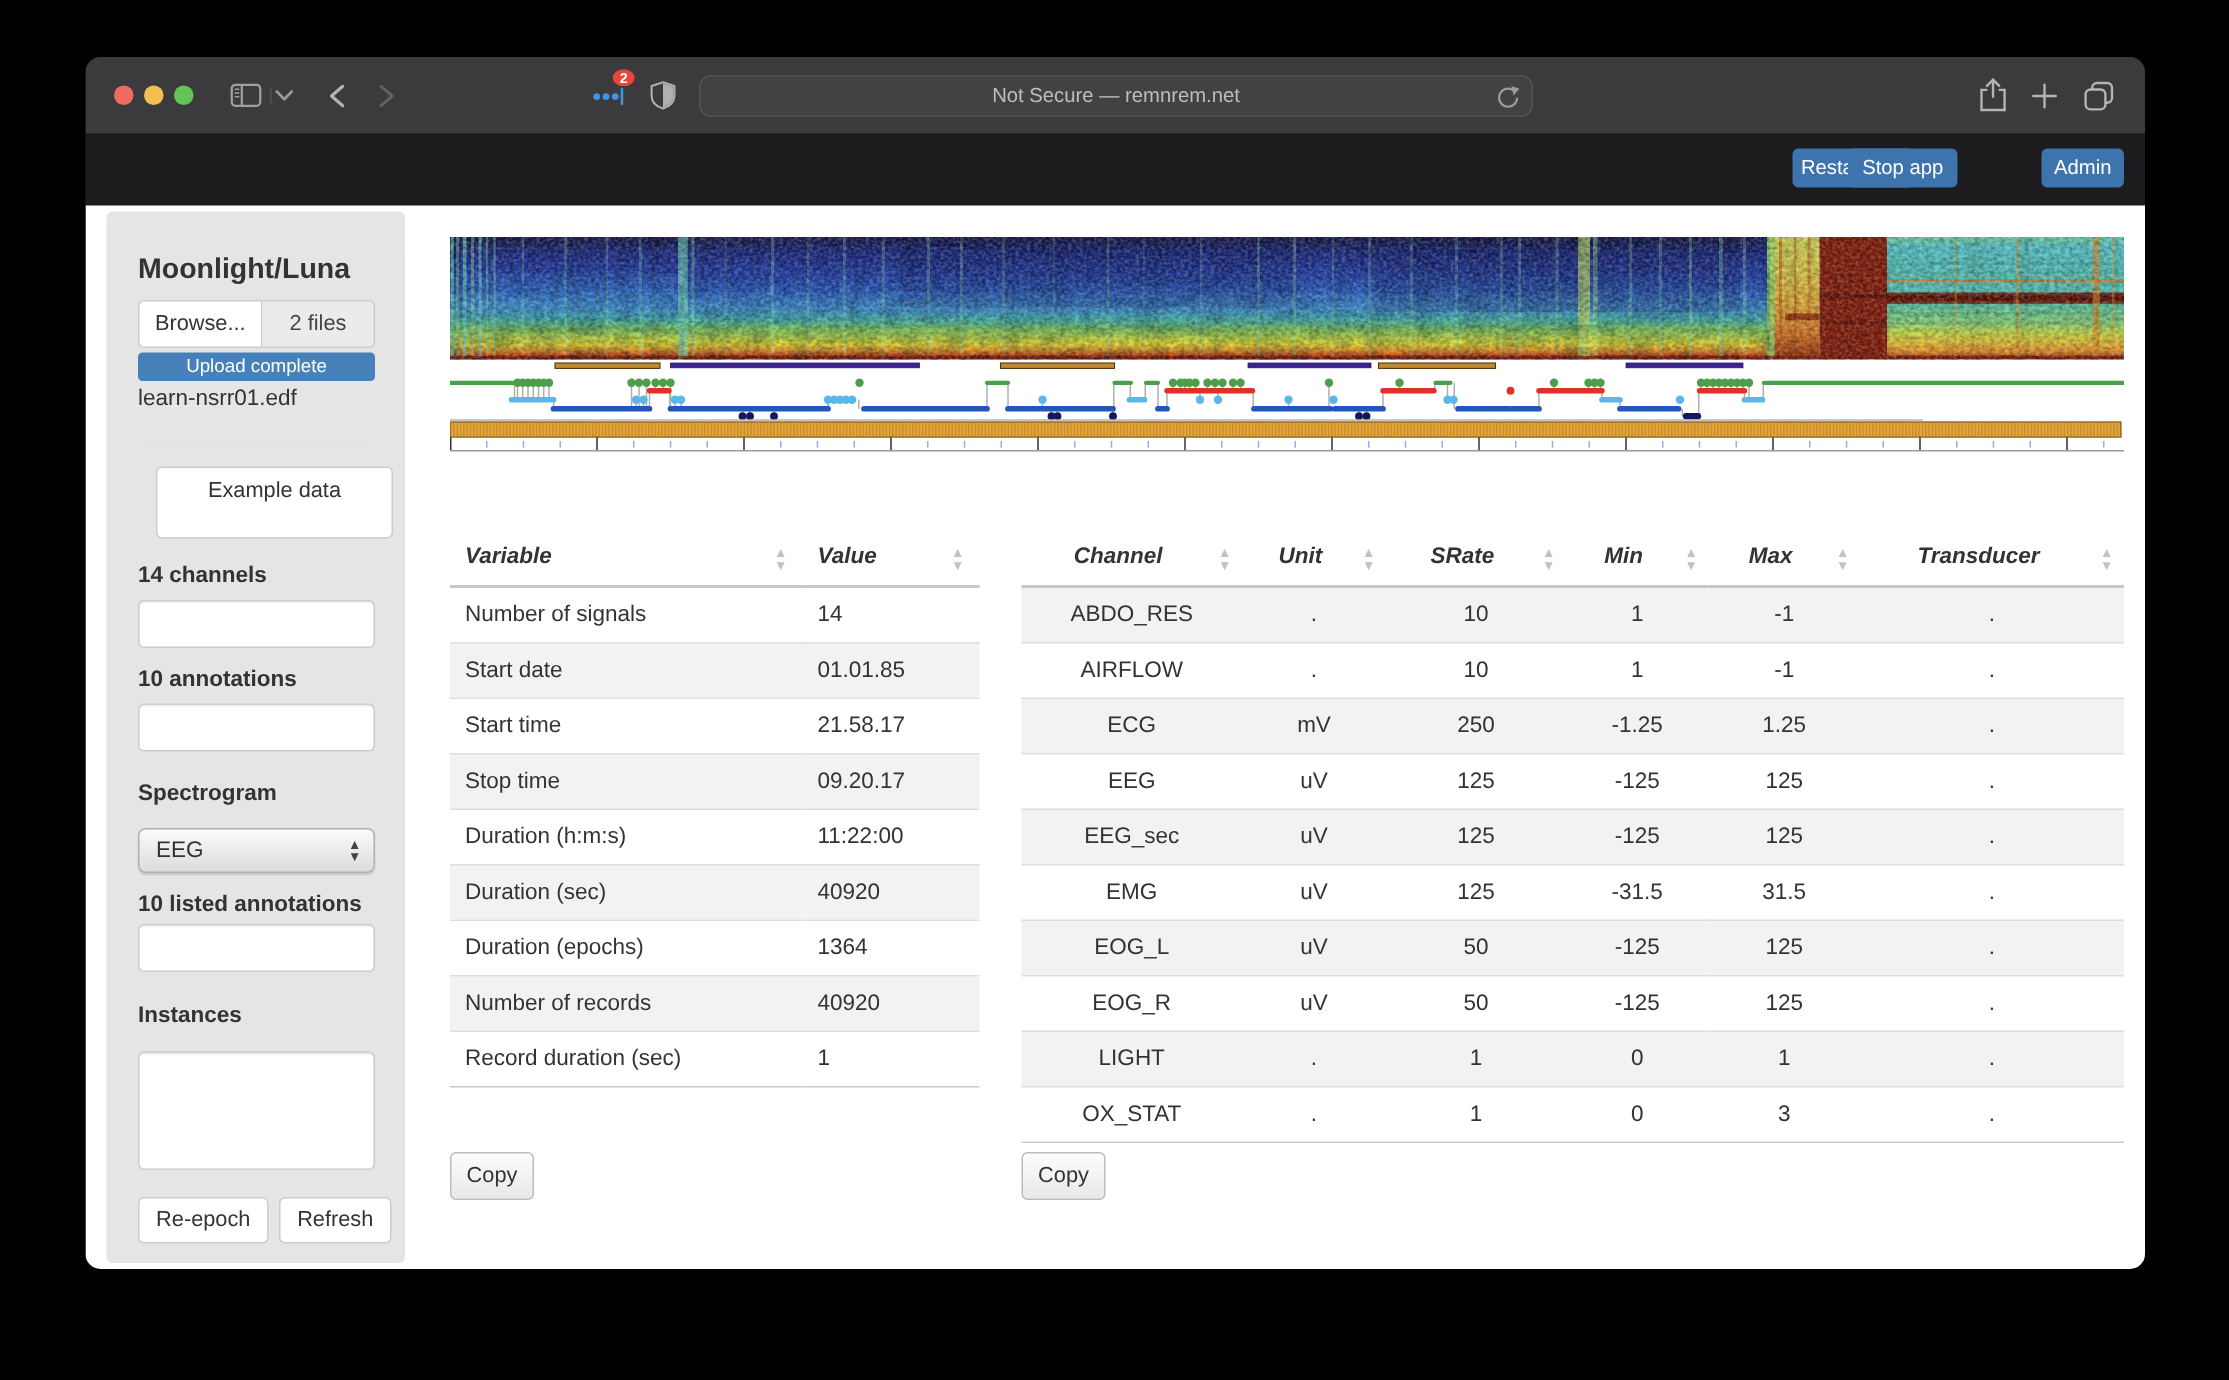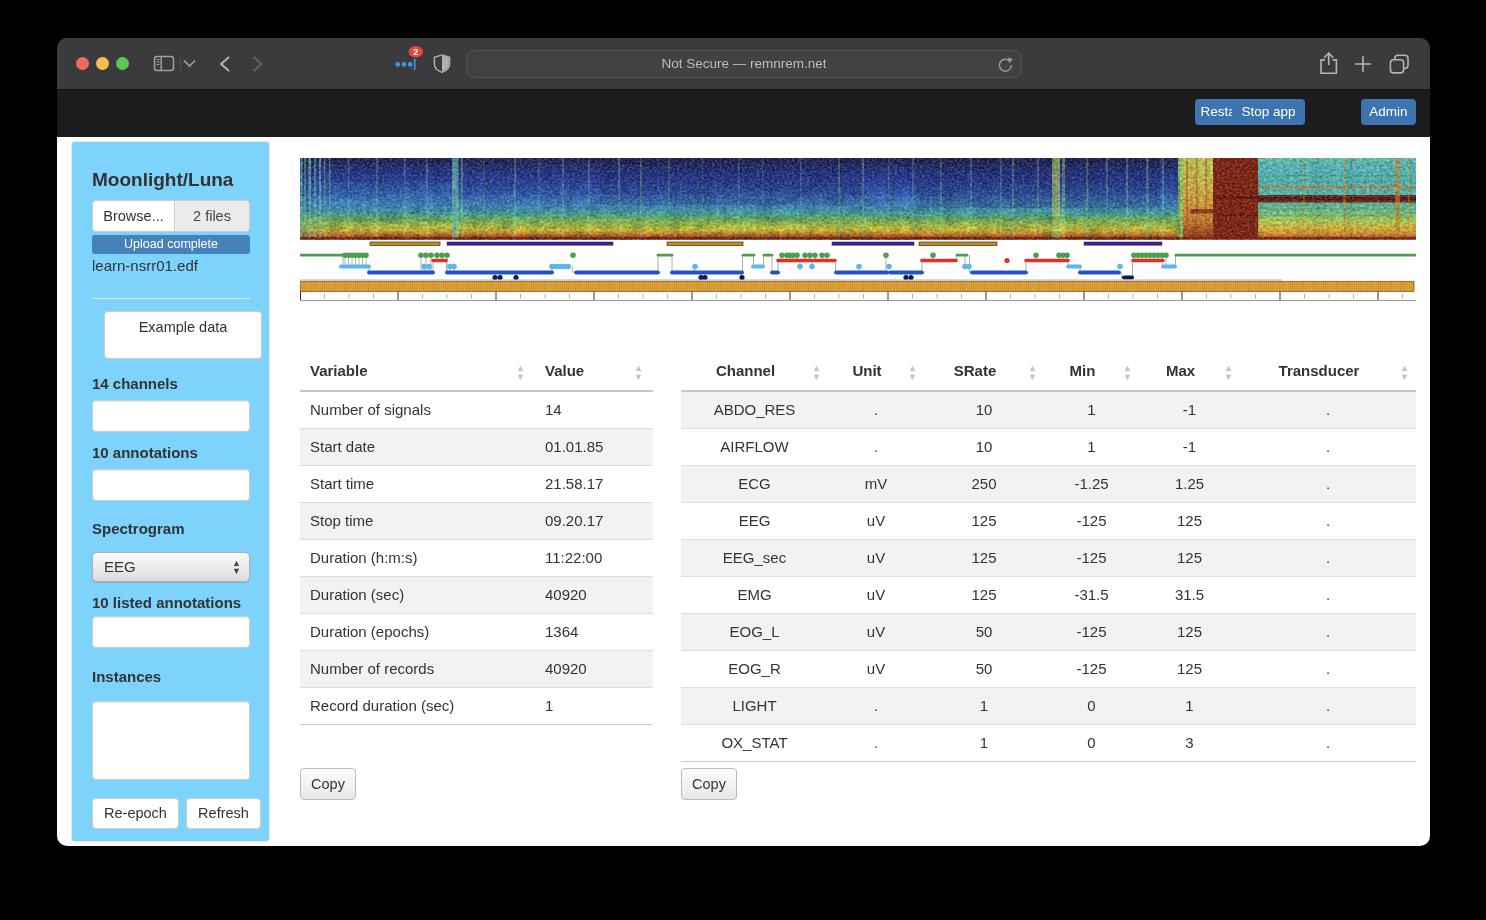--- a/index.html
+++ b/index.html
@@ -6,21 +6,21 @@
 html,body { width:1486px; height:920px; background:#000; overflow:hidden; }
 body { font-family:"Liberation Sans", sans-serif; color:#333; }
 .win { position:absolute; left:57px; top:38px; width:1373px; height:808px; border-radius:10px; background:#1c1c1e; overflow:hidden; }
 .titlebar { position:absolute; left:0; top:0; width:100%; height:52px; background:#3b3b3d; border-bottom:1px solid #161616; }
 .tl { position:absolute; top:58px; width:13px; height:13px; border-radius:50%; }
 .appbar { position:absolute; left:0; top:52px; width:100%; height:47px; background:#1c1c1e; }
 .abtn { position:absolute; top:9px; height:26px; background:#3e74ae; color:#fff; font-size:13.5px; line-height:26px; text-align:center; border-radius:4px; }
 .page { position:absolute; left:0; top:99px; width:100%; height:709px; background:#fff; }
 
 
-.well { position:absolute; left:14px; top:4px; width:199px; height:701px; background:#7dd3fc; border:1px solid #e4e4e4; border-radius:4px;text-decoration:underline; }
+.well { position:absolute; left:14px; top:4px; width:199px; height:701px; background:#e5e5e5; border:1px solid #e4e4e4; border-radius:4px;text-decoration:underline; }
 .well h1 { position:absolute; left:20px; top:27px; font-size:19px; font-weight:bold; color:#333; letter-spacing:0; }
 .fgroup { position:absolute; left:20px; top:58px; width:176px; height:32px; }
 .fbrowse { position:absolute; left:0; top:0; width:83px; height:32px; background:#fff; border:1px solid #ccc; border-radius:4px 0 0 4px; font-size:14.5px; color:#333; text-align:center; line-height:30px; }
 .ffiles { position:absolute; left:83px; top:0; width:75px; height:32px; background:#ebebeb; border:1px solid #ccc; border-left:none; border-radius:0 4px 4px 0; font-size:14.5px; color:#444; text-align:center; line-height:30px; }
 .upbar { position:absolute; left:20px; top:93px; width:158px; height:19px; background:#4681ba; border-radius:3px; color:#fff; font-size:12.5px; text-align:center; line-height:19px; }
 .fname { position:absolute; left:20px; top:115px; font-size:15px; color:#333; }
 .hr { position:absolute; left:20px; top:156px; width:158px; border-top:1px solid #e3e3e3; }
 .btn { background:#fff; border:1px solid #ccc; border-radius:4px; font-size:14.5px; color:#333; text-align:center; }
 .exbtn { position:absolute; left:32px; top:169px; width:158px; height:48px; line-height:30px; }
 .slabel { position:absolute; left:20px; font-size:15px; font-weight:bold; color:#333; }
@@ -34,21 +34,21 @@
 .main { position:absolute; left:243px; top:0; width:1116px; height:709px; }
 .plot { position:absolute; left:0; top:20px; }
 
 
 .tabs { position:absolute; left:0; top:171px; width:1116px; height:43px; border-bottom:1px solid #ddd; font-size:15px; }
 .tab-act { position:absolute; left:0; top:0; height:43px; padding:0 15px; line-height:42px; background:#fff; border:1px solid #ddd; border-bottom:1px solid #fff; border-radius:4px 4px 0 0; color:#555; }
 .tab { position:absolute; top:0; height:43px; padding:0 15px; line-height:42px; color:#337ab7; }
 
 
 .dt { position:absolute; border-collapse:collapse; font-size:15px; color:#333; table-layout:fixed; }
-.dt th { font-weight:bold; padding:0; height:40px; vertical-align:middle; position:relative; }
+.dt th { font-weight:bold; padding:0; height:40px; vertical-align:middle; position:relative;font-style:italic; }
 .dt td { height:37px; padding:0 10px; vertical-align:middle; border-top:1px solid #ddd; }
 .dt tr.odd td { background:#f2f2f2; }
 .dt thead th { border-bottom:2px solid #c8c8c8; }
 .dt tbody tr:last-child td { border-bottom:1px solid #c8c8c8; }
 .sort { position:absolute; right:6px; top:12px; width:10px; height:16px; }
 .sort:before { content:"▲"; position:absolute; top:0; left:0; font-size:9px; color:#c2c2c2; }
 .sort:after { content:"▼"; position:absolute; top:9px; left:0; font-size:9px; color:#c2c2c2; }
 .copy { position:absolute; width:56px; height:32px; background:linear-gradient(#fdfdfd,#e8e8e8); border:1px solid #bbb; border-radius:4px; font-size:14.5px; color:#333; text-align:center; line-height:30px; top:631px; }
 svg.sic { display:block; }
 .urlbar { position:absolute; left:409px; top:12px; width:556px; height:28px; background:#424245; border:1px solid #515154; border-radius:8px; color:#bdbdbf; font-size:13.5px; text-align:center; line-height:26px; }

